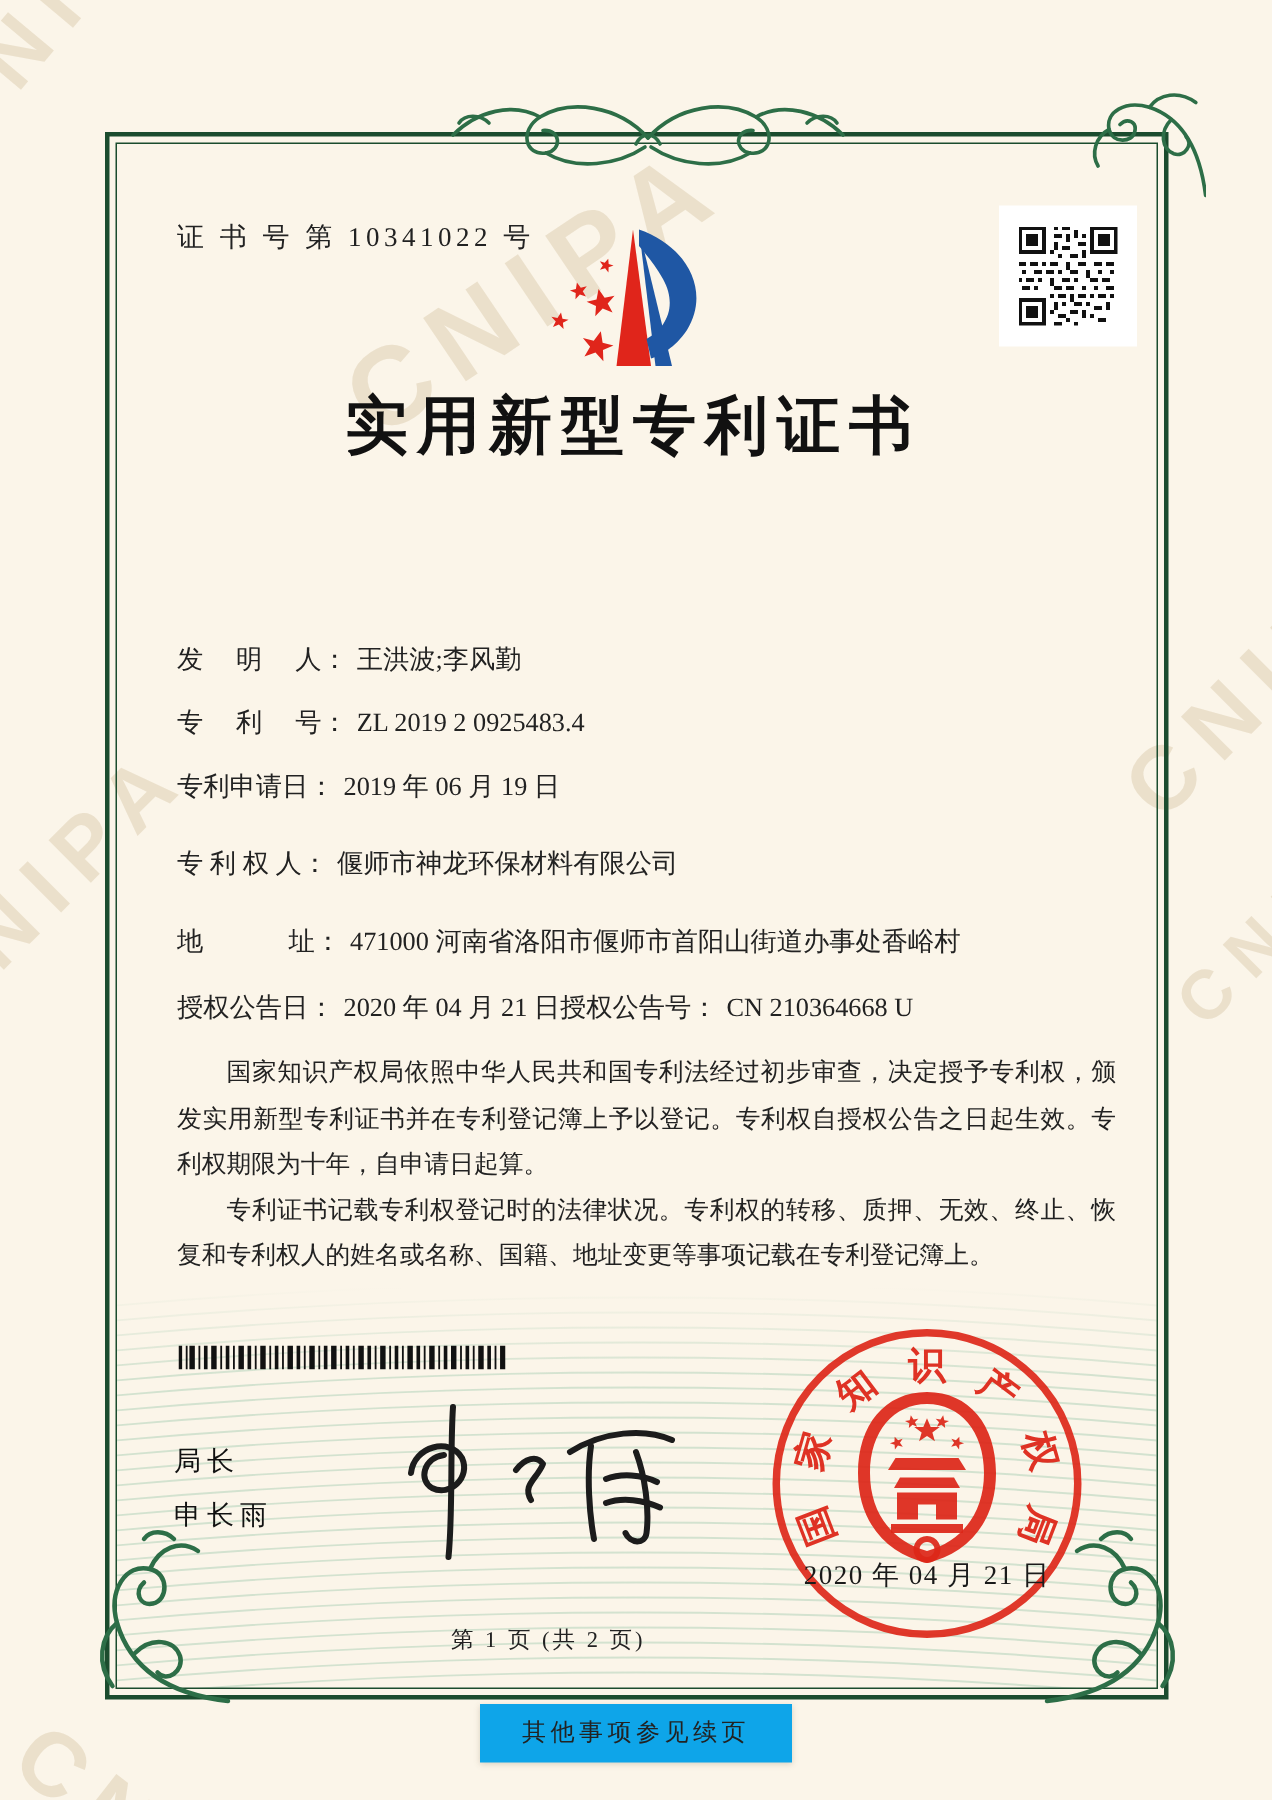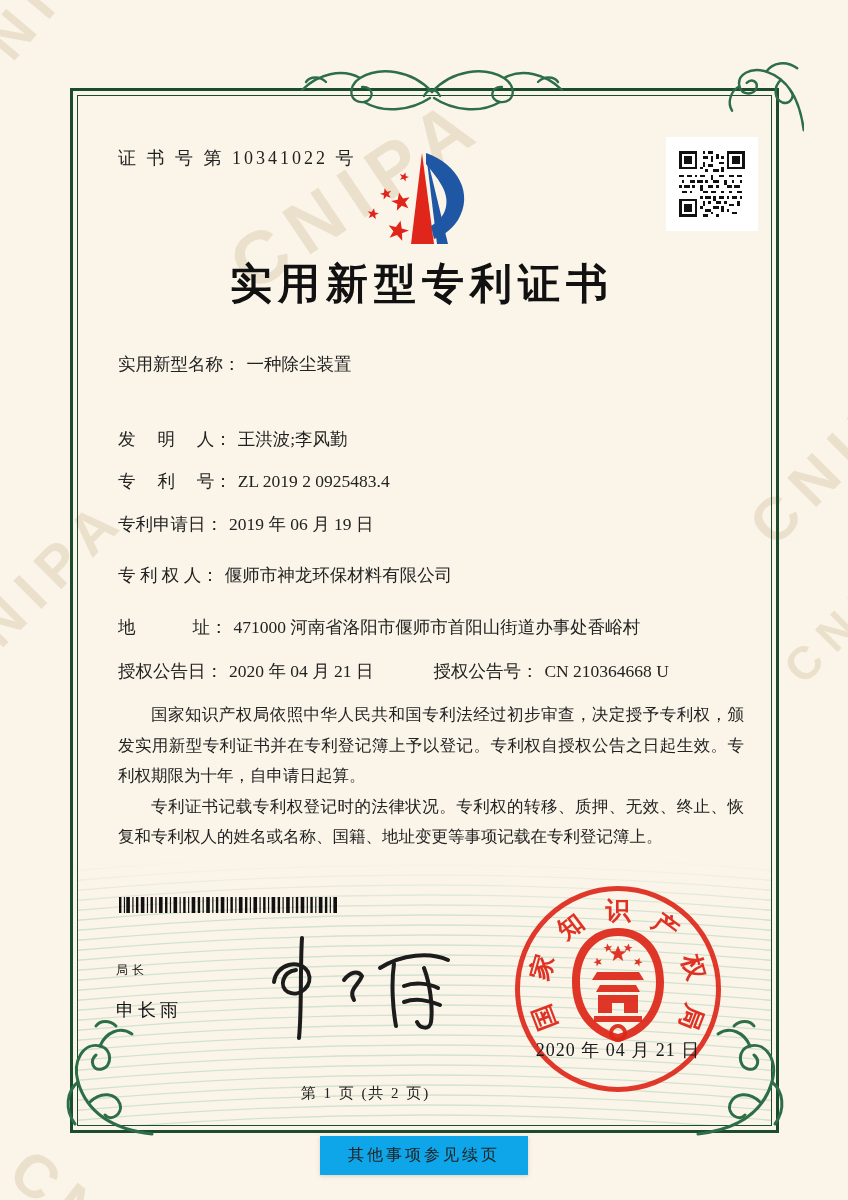--- a/index.html
+++ b/index.html
@@ -28,31 +28,31 @@
   #logo{position:absolute;left:358px;top:146px;z-index:6;}
   #qrbox{position:absolute;left:666px;top:137px;width:92px;height:94px;background:#fff;z-index:6;
       display:flex;align-items:center;justify-content:center;}
   .title{position:absolute;left:0;top:256px;width:844px;text-align:center;font-size:42px;
       font-weight:bold;letter-spacing:6px;color:#111;z-index:6;}
 
   
   .row{position:absolute;left:118px;font-size:17.5px;color:#222;z-index:6;white-space:nowrap;}
   .row .lab{display:inline-block;}
   .row .val{margin-left:6px;}
-  .row .lab2{margin-left:60px;}
+  .row .lab2{}
 
   
   .body-text{position:absolute;left:118px;top:700px;width:626px;font-size:16.5px;line-height:30.5px;
       color:#222;text-align:justify;z-index:6;font-family:Liberation Serif, serif;}
   .body-text p{margin:0;text-indent:2em;}
 
   
   #barcode{position:absolute;left:119px;top:897px;z-index:6;}
   .sig-title{position:absolute;left:116px;top:962px;font-family:"Liberation Sans","DejaVu Sans",sans-serif;
-      font-size:12px;color:#111;letter-spacing:4px;z-index:6;}
+      font-size:18px;color:#111;letter-spacing:4px;z-index:6;}
   .sig-name{position:absolute;left:116px;top:998px;font-family:"Liberation Sans","DejaVu Sans",sans-serif;
       font-size:18px;color:#111;letter-spacing:4px;z-index:6;}
   #signature{position:absolute;left:252px;top:932px;z-index:7;}
 
   
   #seal{position:absolute;left:515px;top:886px;width:206px;height:206px;z-index:7;}
   #seal .ring{position:absolute;left:0;top:0;width:206px;height:206px;border:5px solid rgba(221,39,25,.92);
       border-radius:50%;box-sizing:border-box;}
   #seal .seal-char{position:absolute;left:50%;top:50%;font-size:25px;font-weight:bold;
       color:rgba(221,39,25,.95);transform-origin:center;}
@@ -193,23 +193,20 @@
       </g>
       <g fill="#111">
         <path d="M2 2h3v3h-3z M20 2h3v3h-3z M2 20h3v3h-3z"></path>
         <path d="M9 0h1v1h-1z M11 0h2v1h-2z M14 1h1v2h-1z M9 2h2v1h-2z M12 2h1v2h-1z M16 2h1v1h-1z M9 4h1v2h-1z M11 5h2v1h-2z M15 4h2v1h-2z M8 6h1v1h-1z M10 7h1v1h-1z M13 7h2v1h-2z M16 6h1v2h-1z M0 9h2v1h-2z M3 9h2v1h-2z M6 9h1v1h-1z M8 9h2v1h-2z M12 9h1v2h-1z M15 9h2v1h-2z M19 9h2v1h-2z M22 9h2v1h-2z M1 11h1v1h-1z M4 11h2v1h-2z M7 11h2v1h-2z M10 11h1v1h-1z M13 11h2v1h-2z M17 11h1v2h-1z M20 11h1v1h-1z M23 11h1v1h-1z M0 13h1v1h-1z M2 13h2v1h-2z M5 13h1v1h-1z M8 13h1v2h-1z M11 13h2v1h-2z M14 13h1v1h-1z M18 13h2v1h-2z M21 13h2v1h-2z M1 15h2v1h-2z M4 15h1v1h-1z M9 15h2v1h-2z M12 15h2v1h-2z M16 15h1v1h-1z M19 15h1v1h-1z M22 15h2v1h-2z M8 17h1v1h-1z M10 17h2v1h-2z M13 17h1v2h-1z M15 17h2v1h-2z M18 17h1v1h-1z M20 17h2v1h-2z M23 17h1v1h-1z M9 19h1v2h-1z M11 19h1v1h-1z M14 19h2v1h-2z M17 19h1v1h-1z M19 20h2v1h-2z M22 19h1v2h-1z M8 21h1v1h-1z M10 22h2v1h-2z M13 21h2v1h-2z M16 21h1v2h-1z M18 22h1v1h-1z M20 23h2v1h-2z M12 23h1v1h-1z M9 24h2v1h-2z M14 24h1v1h-1z"></path>
       </g>
     </svg>
   </div>
 
   <div class="title">实用新型专利证书</div>
 
-  <div class="row" style="top:352px;">
-    <span class="lab">实用新型名称：</span><span class="val">一种除尘装置</span>
-  </div>
   <div class="row" style="top:427px;">
     <span class="lab">发　 明 　人：</span><span class="val">王洪波;李风勤</span>
   </div>
   <div class="row" style="top:469px;">
     <span class="lab">专　 利 　号：</span><span class="val">ZL 2019 2 0925483.4</span>
   </div>
   <div class="row" style="top:512px;">
     <span class="lab">专利申请日：</span><span class="val">2019 年 06 月 19 日</span>
   </div>
   <div class="row" style="top:563px;">

